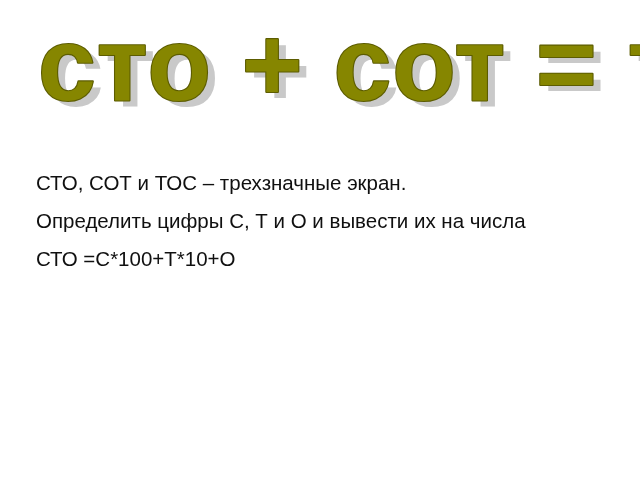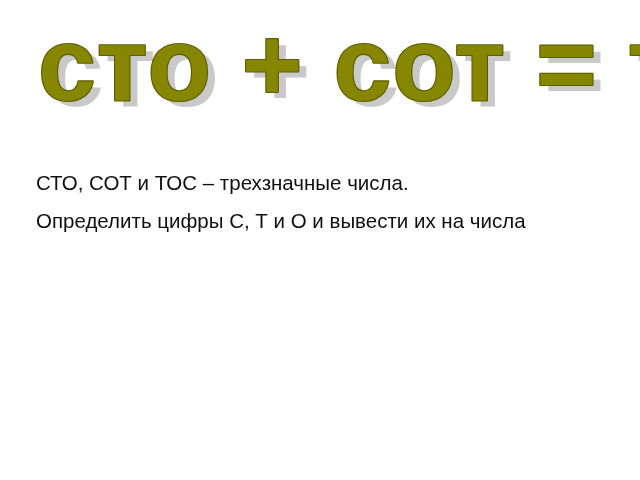--- a/index.html
+++ b/index.html
@@ -100,17 +100,18 @@
   <div class="title-area">
     <div class="wordart">
       <svg viewBox="0 0 600 118" preserveAspectRatio="xMinYMid meet">
         <text class="wa-text wa-shadow" x="14" y="100">сто + сот = тос</text>
         <text class="wa-text wa-fill" x="6" y="94">сто + сот = тос</text>
       </svg>
     </div>
   </div>
 
   <div class="body-block">
-    <p class="body-line">СТО, СОТ и ТОС – трехзначные числа.</p>
+    <p class="body-line">СТО, СОТ и ТОС – трехзначные экран.</p>
     <p class="body-line">Определить цифры С, Т и О и вывести их на числа</p>
+    <p class="body-line">СТО =С*100+Т*10+О</p>
   </div>
 
 </div>
 
 </body></html>

